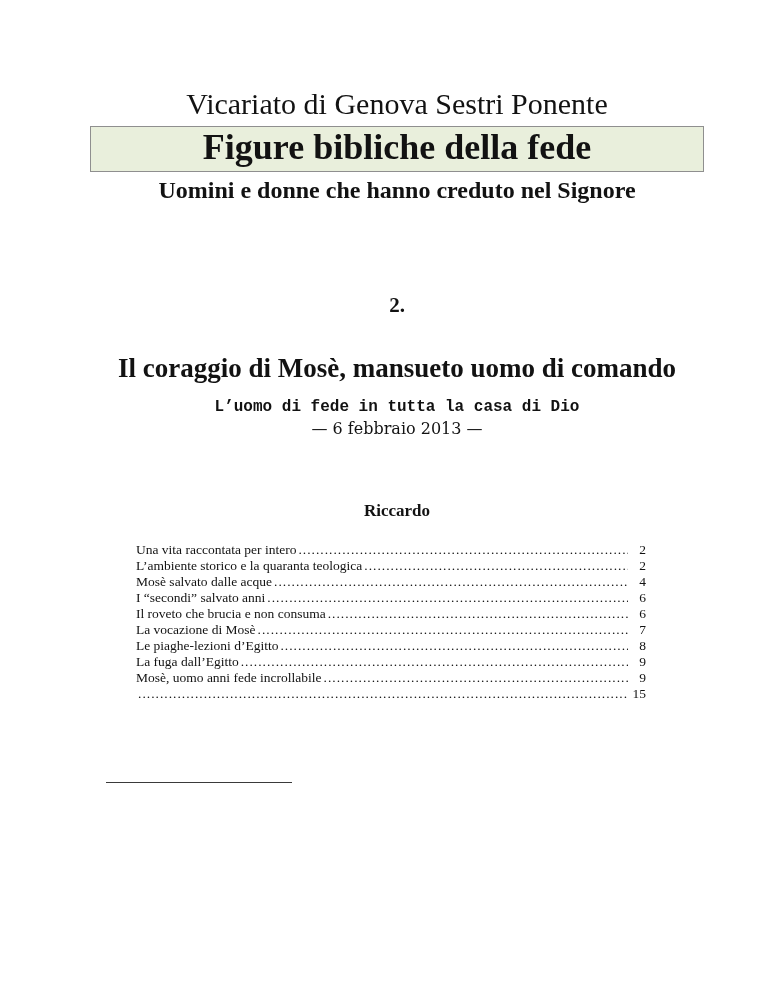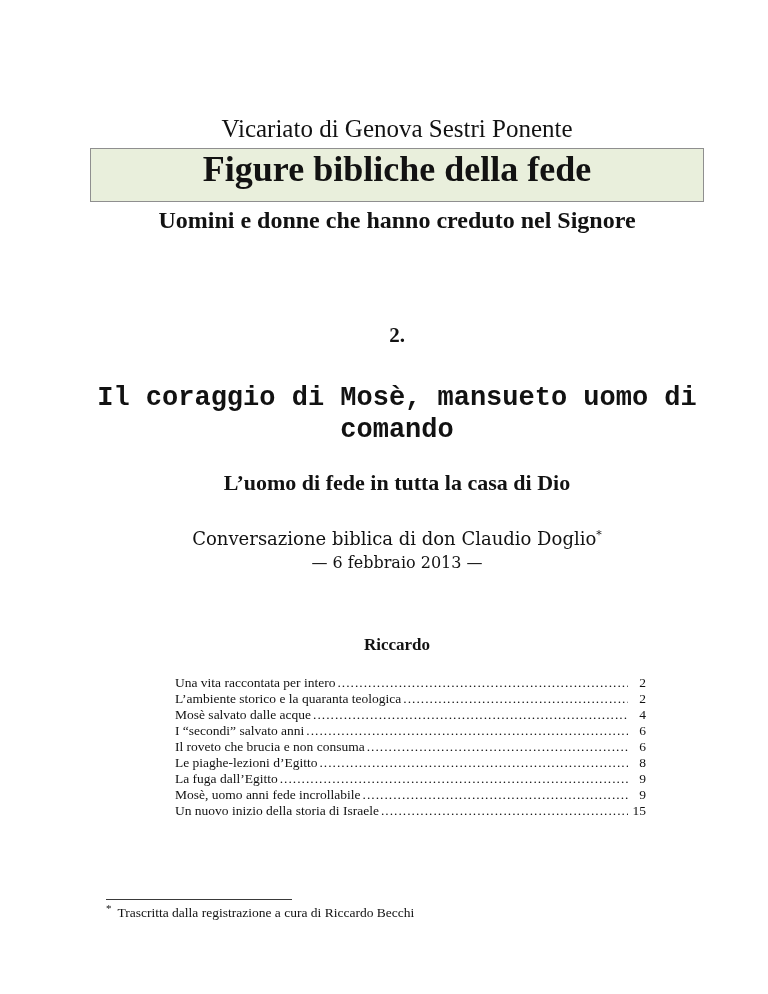--- a/index.html
+++ b/index.html
@@ -13,37 +13,37 @@
     font-family: "Liberation Serif", serif;
     overflow: hidden;
     box-sizing: border-box;
   }
   .content {
     box-sizing: border-box;
     padding: 0 64px 0 90px;
     text-align: center;
   }
   .org-line {
-    padding-top: 114px;
-    font-size: 25px;
+    padding-top: 86px;
+    font-size: 30px;
     line-height: 1.2;
   }
   .epigraph {
     margin-top: 26px;
     font-size: 19px;
     font-weight: bold;
     line-height: 1.2;
     white-space: nowrap;
   }
   .epigraph .dv { font-style: italic; }
   .title-box {
     margin-top: 4px;
     background: #e9efdc;
     border: 1px solid #8f8f8f;
-    padding: 1px 0 12px 0;
+    padding: 1px 0 4px 0;
     font-size: 36px;
     font-weight: bold;
     line-height: 1.08;
   }
   .series-subtitle {
     margin-top: 4px;
     font-size: 24px;
     font-weight: bold;
     line-height: 1.2;
   }
@@ -51,27 +51,27 @@
     margin-top: 88px;
     font-size: 21px;
     font-weight: bold;
     line-height: 1.2;
   }
   .lecture-title {
     margin-top: 34px;
     font-size: 27px;
     font-weight: bold;
     line-height: 1.2;
+  }
+  .lecture-subtitle {
+    margin-top: 14px;
+    font-size: 16px;
+    font-weight: bold;
+    line-height: 1.2;
     font-family: Liberation Mono, monospace;
-  }
-  .lecture-subtitle {
-    margin-top: 23px;
-    font-size: 22px;
-    font-weight: bold;
-    line-height: 1.2;
   }
   .byline {
     margin-top: 32px;
     font-family: "DejaVu Serif", serif;
     font-size: 18px;
     line-height: 1.25;
   }
   .byline sup, .footnote sup {
     font-size: 11px;
     vertical-align: super;
@@ -93,21 +93,21 @@
     margin-top: 20px;
     padding: 0 58px 0 46px;
     text-align: left;
   }
   .toc-row {
     display: flex;
     align-items: baseline;
     font-size: 13.5px;
     line-height: 16px;
   }
-  .toc-title { white-space: nowrap; margin-left: 39px; }
+  .toc-title { white-space: nowrap; }
   .toc-dots {
     flex: 1;
     overflow: hidden;
     white-space: nowrap;
     margin: 0 2px;
   }
   .toc-dots::after {
     content: "..................................................................................................................................................................................";
     letter-spacing: 1px;
   }
@@ -146,21 +146,20 @@
     </div>
 
     <div class="series-subtitle">Uomini e donne che hanno creduto nel Signore</div>
 
     <div class="lecture-number">2.</div>
 
     <div class="lecture-title">Il coraggio di Mosè, mansueto uomo di comando</div>
 
     <div class="lecture-subtitle">L’uomo di fede in tutta la casa di Dio</div>
 
-    <div class="byline"><span>Conversazione biblica di don Claudio Doglio</span><sup>*</sup></div>
 
     <div class="date-line">— 6 febbraio 2013 —</div>
 
     <div class="toc-heading">Riccardo</div>
 
     <div class="toc">
 
         <div class="toc-row">
           <span class="toc-title">Una vita raccontata per intero</span>
           <span class="toc-dots"></span>
@@ -184,44 +183,47 @@
           <span class="toc-dots"></span>
           <span class="toc-page">6</span>
         </div>
 
         <div class="toc-row">
           <span class="toc-title">Il roveto che brucia e non consuma</span>
           <span class="toc-dots"></span>
           <span class="toc-page">6</span>
         </div>
 
+        <div class="toc-row">
+          <span class="toc-title">La vocazione di Mosè</span>
+          <span class="toc-dots"></span>
+          <span class="toc-page">7</span>
+        </div>
 
         <div class="toc-row">
           <span class="toc-title">Le piaghe-lezioni d’Egitto</span>
           <span class="toc-dots"></span>
           <span class="toc-page">8</span>
         </div>
 
         <div class="toc-row">
           <span class="toc-title">La fuga dall’Egitto</span>
           <span class="toc-dots"></span>
           <span class="toc-page">9</span>
         </div>
 
         <div class="toc-row">
           <span class="toc-title">Mosè, uomo anni fede incrollabile</span>
           <span class="toc-dots"></span>
           <span class="toc-page">9</span>
         </div>
 
         <div class="toc-row">
-          <span class="toc-title">Un nuovo inizio della storia di Israele</span>
           <span class="toc-dots"></span>
           <span class="toc-page">15</span>
         </div>
       </div>
 
     <div class="footnote-rule"></div>
 
-    <div class="footnote"><sup>*</sup><span class="fn-text">Trascritta dalla registrazione a cura di Riccardo Becchi</span></div>
 
   </div>
 </div>
 
 </body></html>

